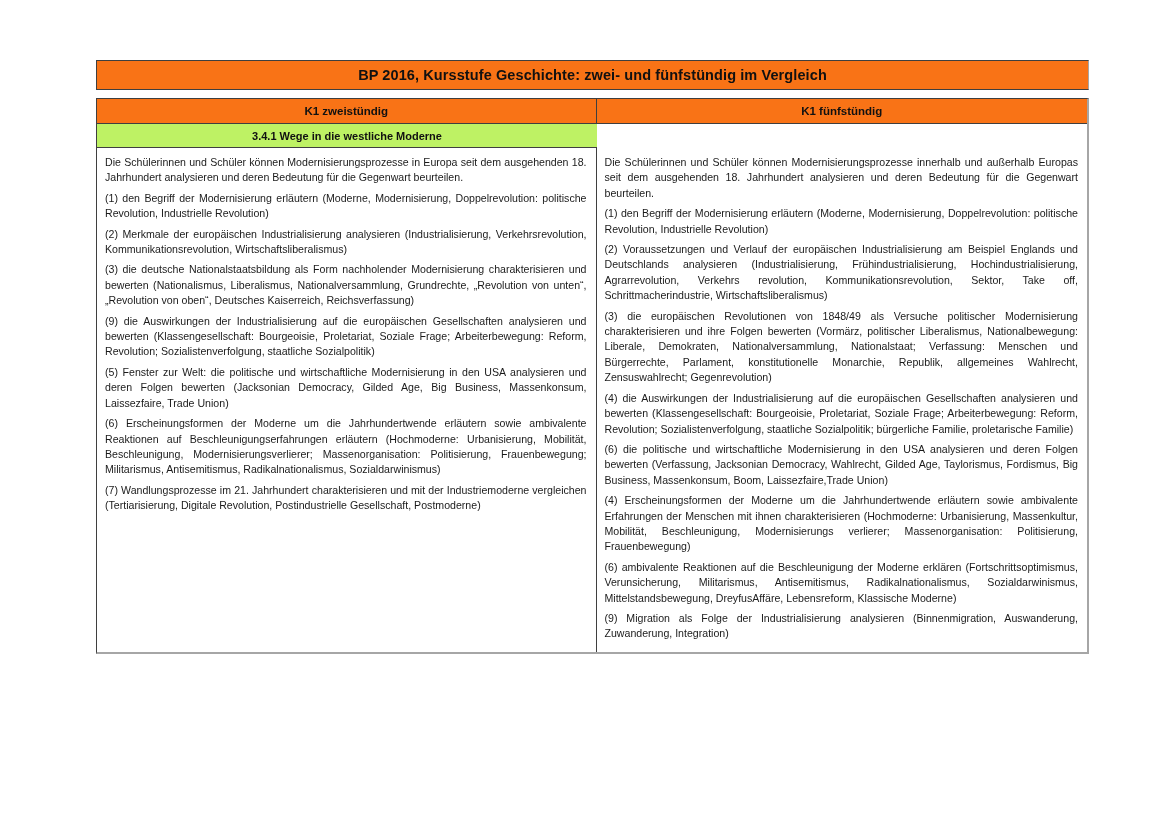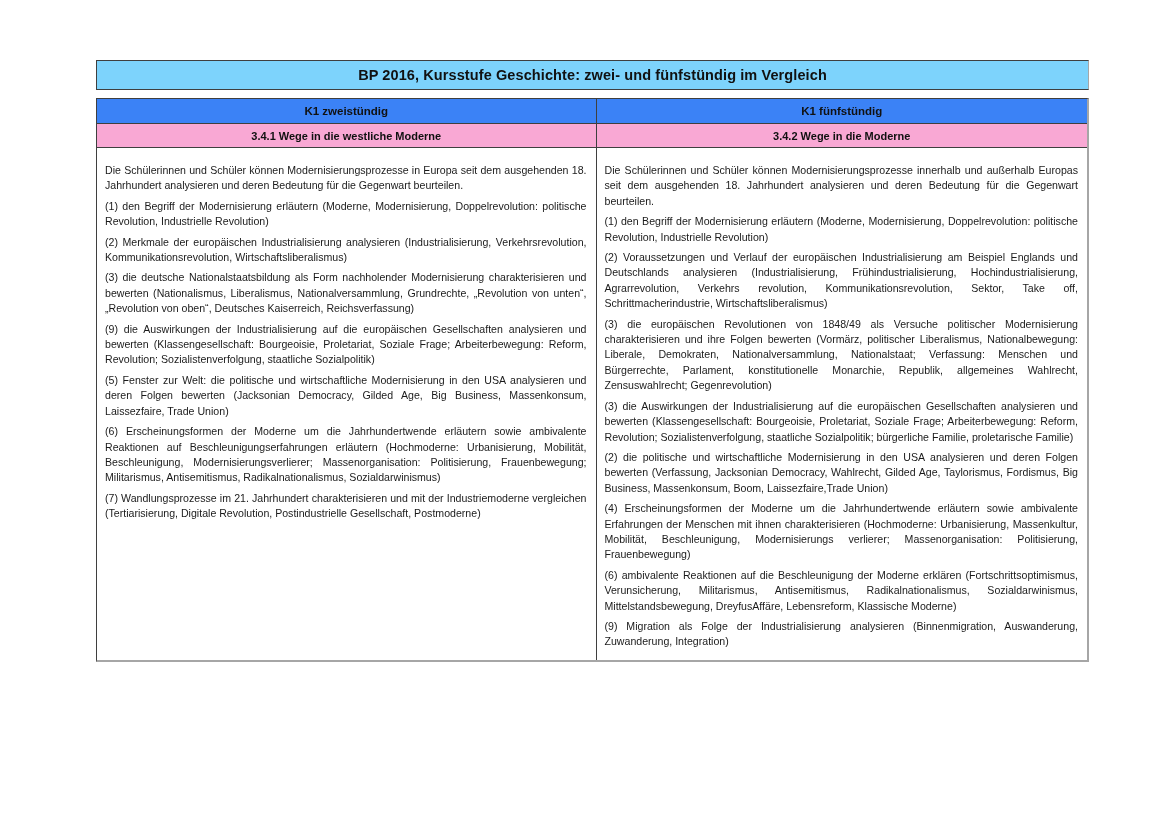--- a/index.html
+++ b/index.html
@@ -22,21 +22,21 @@
   }
 
   
   .title-box {
     position: absolute;
     left: 96px;
     top: 60px;
     width: 993px;
     height: 30px;
     box-sizing: border-box;
-    background: #7dd3fc;
+    background: #f97316;
     border: 1px solid #3f3f3f;
     border-right-color: #a6a6a6;
     border-bottom-color: #3f3f3f;
     display: flex;
     align-items: center;
     justify-content: center;
   }
   .title-text {
     font-size: 14.5px;
     font-weight: bold;
@@ -68,46 +68,46 @@
     border-right: 1px solid #3f3f3f;
     border-bottom: 1px solid #3f3f3f;
   }
   .cell:last-child {
     border-right: none;
   }
   .col-left  { width: 500px; }
   .col-right { width: 491px; }
 
   .head-cell {
-    background: #3b82f6;
+    background: #f97316;
     text-align: center;
     font-weight: bold;
     font-size: 11.5px;
     color: #111111;
     padding: 7px 6px 7px 6px;
     height: 25px;
     display: flex;
     align-items: center;
     justify-content: center;
   }
   .subhead-cell {
-    background: #f9a8d4;
+    background: #bef264;
     text-align: center;
     font-weight: bold;
     font-size: 11px;
     color: #111111;
     padding: 6px 6px 6px 6px;
     height: 24px;
     display: flex;
     align-items: center;
     justify-content: center;
   }
 
   .body-cell {
-    padding: 15px 9px 10px 8px;
+    padding: 7px 9px 10px 8px;
     vertical-align: top;
     border-bottom: none;
   }
   .row-body { align-items: stretch; }
   .row-body .cell { border-bottom: none; }
 
   .para {
     font-size: 10.6px;
     line-height: 15.4px;
     margin: 0 0 5px 0;
@@ -129,41 +129,40 @@
 
   <div class="table">
 
     <div class="row">
       <div class="cell col-left head-cell">K1 zweistündig</div>
       <div class="cell col-right head-cell">K1 fünfstündig</div>
     </div>
 
     <div class="row">
       <div class="cell col-left subhead-cell">3.4.1 Wege in die westliche Moderne</div>
-      <div class="cell col-right subhead-cell">3.4.2 Wege in die Moderne</div>
     </div>
 
     <div class="row row-body">
       <div class="cell col-left body-cell">
           <p class="para">Die Schülerinnen und Schüler können Modernisierungsprozesse in Europa seit dem ausgehenden 18. Jahrhundert analysieren und deren Bedeutung für die Gegenwart beurteilen.</p>
           <p class="para">(1) den Begriff der Modernisierung erläutern (Moderne, Modernisierung, Doppelrevolution: politische Revolution, Industrielle Revolution)</p>
           <p class="para">(2) Merkmale der europäischen Industrialisierung analysieren (Industrialisierung, Verkehrsrevolution, Kommunikationsrevolution, Wirtschaftsliberalismus)</p>
           <p class="para">(3) die deutsche Nationalstaatsbildung als Form nachholender Modernisierung charakterisieren und bewerten (Nationalismus, Liberalismus, Nationalversammlung, Grundrechte, „Revolution von unten“, „Revolution von oben“, Deutsches Kaiserreich, Reichsverfassung)</p>
           <p class="para">(9) die Auswirkungen der Industrialisierung auf die europäischen Gesellschaften analysieren und bewerten (Klassengesellschaft: Bourgeoisie, Proletariat, Soziale Frage; Arbeiterbewegung: Reform, Revolution; Sozialistenverfolgung, staatliche Sozialpolitik)</p>
           <p class="para">(5) Fenster zur Welt: die politische und wirtschaftliche Modernisierung in den USA analysieren und deren Folgen bewerten (Jacksonian Democracy, Gilded Age, Big Business, Massenkonsum, Laissezfaire, Trade Union)</p>
           <p class="para">(6) Erscheinungsformen der Moderne um die Jahrhundertwende erläutern sowie ambivalente Reaktionen auf Beschleunigungserfahrungen erläutern (Hochmoderne: Urbanisierung, Mobilität, Beschleunigung, Modernisierungsverlierer; Massenorganisation: Politisierung, Frauenbewegung; Militarismus, Antisemitismus, Radikalnationalismus, Sozialdarwinismus)</p>
           <p class="para">(7) Wandlungsprozesse im 21. Jahrhundert charakterisieren und mit der Industriemoderne vergleichen (Tertiarisierung, Digitale Revolution, Postindustrielle Gesellschaft, Postmoderne)</p>
         </div>
       <div class="cell col-right body-cell">
           <p class="para">Die Schülerinnen und Schüler können Modernisierungsprozesse innerhalb und außerhalb Europas seit dem ausgehenden 18. Jahrhundert analysieren und deren Bedeutung für die Gegenwart beurteilen.</p>
           <p class="para">(1) den Begriff der Modernisierung erläutern (Moderne, Modernisierung, Doppelrevolution: politische Revolution, Industrielle Revolution)</p>
           <p class="para">(2) Voraussetzungen und Verlauf der europäischen Industrialisierung am Beispiel Englands und Deutschlands analysieren (Industrialisierung, Frühindustrialisierung, Hochindustrialisierung, Agrarrevolution, Verkehrs revolution, Kommunikationsrevolution, Sektor, Take off, Schrittmacherindustrie, Wirtschaftsliberalismus)</p>
           <p class="para">(3) die europäischen Revolutionen von 1848/49 als Versuche politischer Modernisierung charakterisieren und ihre Folgen bewerten (Vormärz, politischer Liberalismus, Nationalbewegung: Liberale, Demokraten, Nationalversammlung, Nationalstaat; Verfassung: Menschen und Bürgerrechte, Parlament, konstitutionelle Monarchie, Republik, allgemeines Wahlrecht, Zensuswahlrecht; Gegenrevolution)</p>
-          <p class="para">(3) die Auswirkungen der Industrialisierung auf die europäischen Gesellschaften analysieren und bewerten (Klassengesellschaft: Bourgeoisie, Proletariat, Soziale Frage; Arbeiterbewegung: Reform, Revolution; Sozialistenverfolgung, staatliche Sozialpolitik; bürgerliche Familie, proletarische Familie)</p>
-          <p class="para">(2) die politische und wirtschaftliche Modernisierung in den USA analysieren und deren Folgen bewerten (Verfassung, Jacksonian Democracy, Wahlrecht, Gilded Age, Taylorismus, Fordismus, Big Business, Massenkonsum, Boom, Laissezfaire,Trade Union)</p>
+          <p class="para">(4) die Auswirkungen der Industrialisierung auf die europäischen Gesellschaften analysieren und bewerten (Klassengesellschaft: Bourgeoisie, Proletariat, Soziale Frage; Arbeiterbewegung: Reform, Revolution; Sozialistenverfolgung, staatliche Sozialpolitik; bürgerliche Familie, proletarische Familie)</p>
+          <p class="para">(6) die politische und wirtschaftliche Modernisierung in den USA analysieren und deren Folgen bewerten (Verfassung, Jacksonian Democracy, Wahlrecht, Gilded Age, Taylorismus, Fordismus, Big Business, Massenkonsum, Boom, Laissezfaire,Trade Union)</p>
           <p class="para">(4) Erscheinungsformen der Moderne um die Jahrhundertwende erläutern sowie ambivalente Erfahrungen der Menschen mit ihnen charakterisieren (Hochmoderne: Urbanisierung, Massenkultur, Mobilität, Beschleunigung, Modernisierungs verlierer; Massenorganisation: Politisierung, Frauenbewegung)</p>
           <p class="para">(6) ambivalente Reaktionen auf die Beschleunigung der Moderne erklären (Fortschrittsoptimismus, Verunsicherung, Militarismus, Antisemitismus, Radikalnationalismus, Sozialdarwinismus, Mittelstandsbewegung, DreyfusAffäre, Lebensreform, Klassische Moderne)</p>
           <p class="para">(9) Migration als Folge der Industrialisierung analysieren (Binnenmigration, Auswanderung, Zuwanderung, Integration)</p>
         </div>
     </div>
 
   </div>
 </div>
 
 </body></html>

